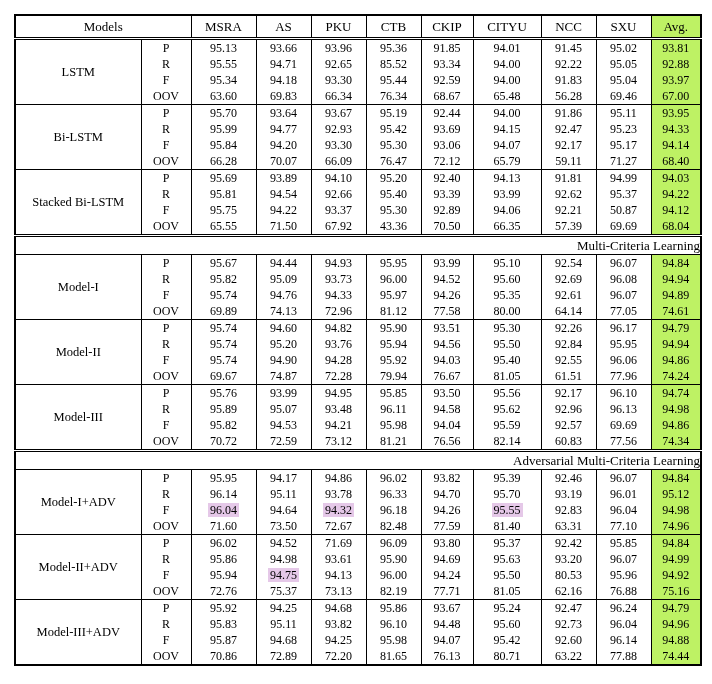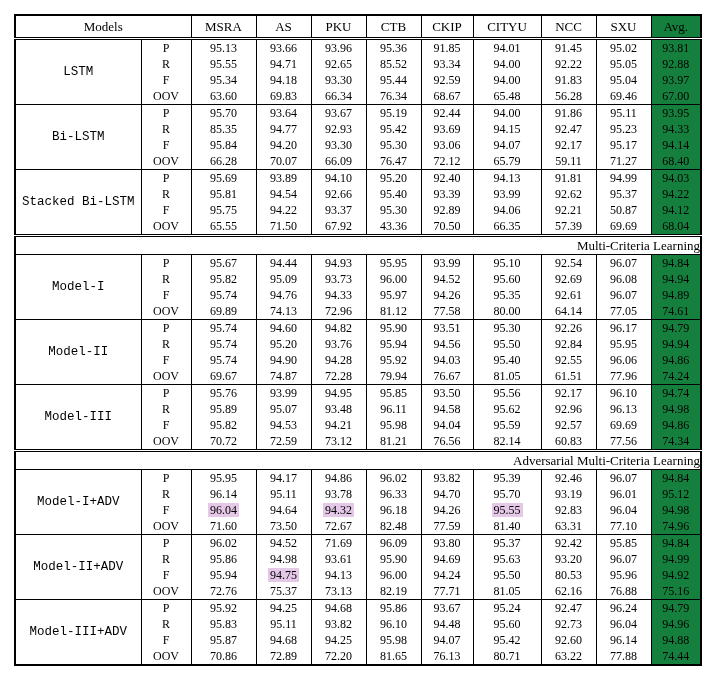--- a/index.html
+++ b/index.html
@@ -47,23 +47,23 @@
   tr.group-start td { border-top: 1px solid #000; }
   tr.section-row td {
     border-top: 3px double #000;
     border-bottom: 1px solid #000;
     height: 17px;
     line-height: 17px;
     text-align: right;
     padding-left: 8px;
     font-size: 13px;
   }
-  td.model-cell { font-size: 12.5px; font-family: Liberation Mono, monospace; }
+  td.model-cell { font-size: 12.5px; }
   td.metric-cell { font-size: 12px; }
-  .avg-bg { background: #15803d; }
+  .avg-bg { background: #bef264; }
   .b { font-weight: normal; }
   span.hl {
     background: #e5c8e8;
     padding: 0 2px;
     display: inline-block;
     line-height: 14px;
   }
 </style>
 </head>
 <body>
@@ -155,21 +155,21 @@
           <td>93.67</td>
           <td>95.19</td>
           <td>92.44</td>
           <td>94.00</td>
           <td>91.86</td>
           <td>95.11</td>
           <td class="avg-bg">93.95</td>
         </tr>
         <tr class="data-row">
           <td class="metric-cell">R</td>
-          <td>85.35</td>
+          <td>95.99</td>
           <td>94.77</td>
           <td>92.93</td>
           <td>95.42</td>
           <td>93.69</td>
           <td>94.15</td>
           <td>92.47</td>
           <td>95.23</td>
           <td class="avg-bg">94.33</td>
         </tr>
         <tr class="data-row">

